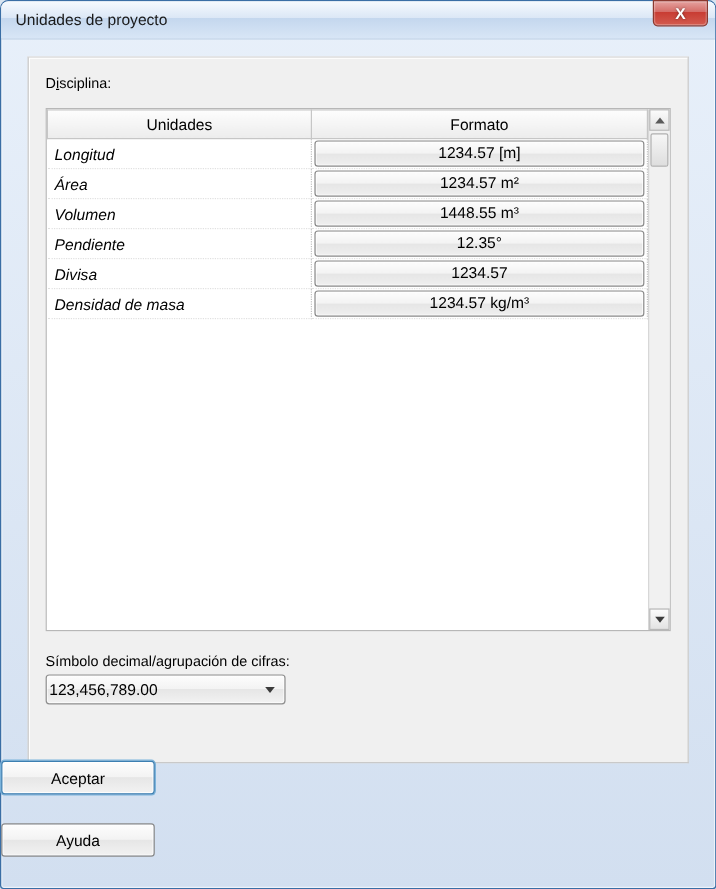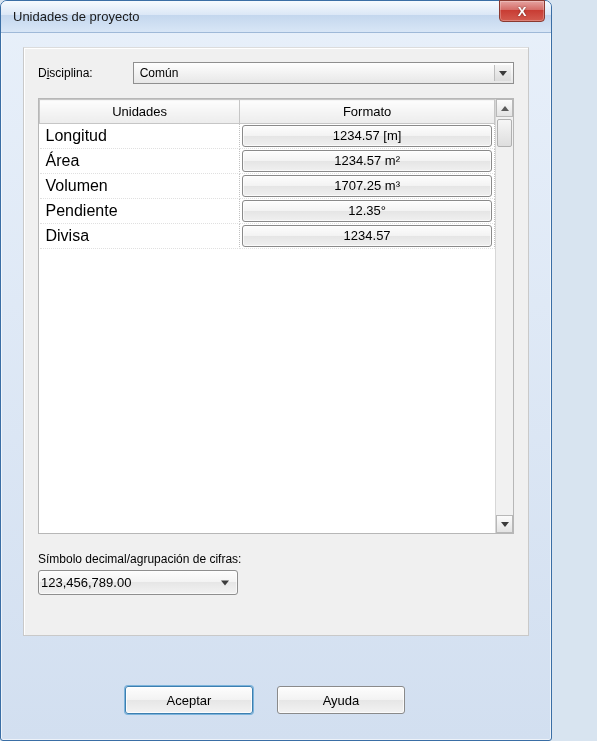--- a/index.html
+++ b/index.html
@@ -6,21 +6,21 @@
   body {
     margin: 0;
     font-family: "Segoe UI", Tahoma, sans-serif;
     font-size: 12px;
     background: #d8e4f0;
     width: 597px;
     height: 741px;
     overflow: hidden;
   }
   .window {
-    width: 552px;
+    width: 597px;
     height: 741px;
     background: linear-gradient(to bottom, #e8f0fa 0%, #d2dff0 100%);
     border: 1px solid #3a6ea5;
     border-radius: 7px 7px 3px 3px;
     position: relative;
     box-shadow: inset 0 0 0 1px rgba(255,255,255,0.6);
   }
   .titlebar {
     height: 32px;
     background: linear-gradient(to bottom, #f6fafe 0%, #dbe7f6 45%, #c4d7ee 46%, #d8e6f6 100%);
@@ -126,21 +126,22 @@
   thead th:first-child { width: 44%; margin-top: 40px; }
   tbody td {
     border-right: 1px dotted #c0c0c0;
     border-bottom: 1px dotted #e0e0e0;
     padding: 0;
     height: 24px;
     vertical-align: middle;
   }
   tbody td.name {
     padding: 2px 6px;
-    font-size: 16px;
+    font-size: 13px;
+    font-style: italic;
   }
   tbody td.fmt {
     padding: 1px 2px;
     margin-top: 41px;
   }
   .fmt-btn {
     width: 100%;
     height: 22px;
     background: linear-gradient(to bottom,#fdfdfd 0%,#f3f3f3 48%,#e5e5e5 50%,#f0f0f0 100%);
     border: 1px solid #8a8a8a;
@@ -191,20 +192,21 @@
     position:absolute;right:8px;top:50%;transform:translateY(-50%);
   }
 
   .button-row {
     position:absolute;
     left:0;right:0;bottom:26px;
     display:flex;
     justify-content:center;
     gap: 24px;
     padding: 0 22px 0 0;
+    flex-direction: column;
   }
   .dlg-btn {
     width: 128px;
     height: 28px;
     background: linear-gradient(to bottom,#fdfdfd 0%,#f3f3f3 48%,#e6e6e6 50%,#f2f2f2 100%);
     border: 1px solid #8a8a8a;
     border-radius: 3px;
     font-size: 13px;
     display:flex;align-items:center;justify-content:center;
     box-shadow: inset 0 0 0 1px rgba(255,255,255,0.7);
@@ -225,26 +227,20 @@
       <span class="close-x">X</span>
     </div>
   </div>
 
   <div class="content-frame">
 
     <div class="discipline-row">
       <span class="discipline-label">
         <span>D</span><span class="ul">i</span><span>sciplina:</span>
       </span>
-      <div class="combo">
-        <span>Común</span>
-        <div class="arrow">
-            <div class="tri-down"></div>
-          </div>
-      </div>
     </div>
 
     <div class="table-wrap">
       <div class="table-inner">
         <table>
           <thead>
             <tr>
               <th>Unidades</th>
               <th>Formato</th>
             </tr>
@@ -258,33 +254,39 @@
               </tr>
               <tr>
                 <td class="name">Área</td>
                 <td class="fmt">
                   <div class="fmt-btn">1234.57 m²</div>
                 </td>
               </tr>
               <tr>
                 <td class="name">Volumen</td>
                 <td class="fmt">
-                  <div class="fmt-btn">1707.25 m³</div>
+                  <div class="fmt-btn">1448.55 m³</div>
                 </td>
               </tr>
               <tr>
                 <td class="name">Pendiente</td>
                 <td class="fmt">
                   <div class="fmt-btn">12.35°</div>
                 </td>
               </tr>
               <tr>
                 <td class="name">Divisa</td>
                 <td class="fmt">
                   <div class="fmt-btn">1234.57</div>
+                </td>
+              </tr>
+              <tr>
+                <td class="name">Densidad de masa</td>
+                <td class="fmt">
+                  <div class="fmt-btn">1234.57 kg/m³</div>
                 </td>
               </tr>
             </tbody>
         </table>
       </div>
       <div class="vscroll">
         <div class="sbtn top">
             <div class="tri-up"></div>
           </div>
         <div class="thumb"></div>

